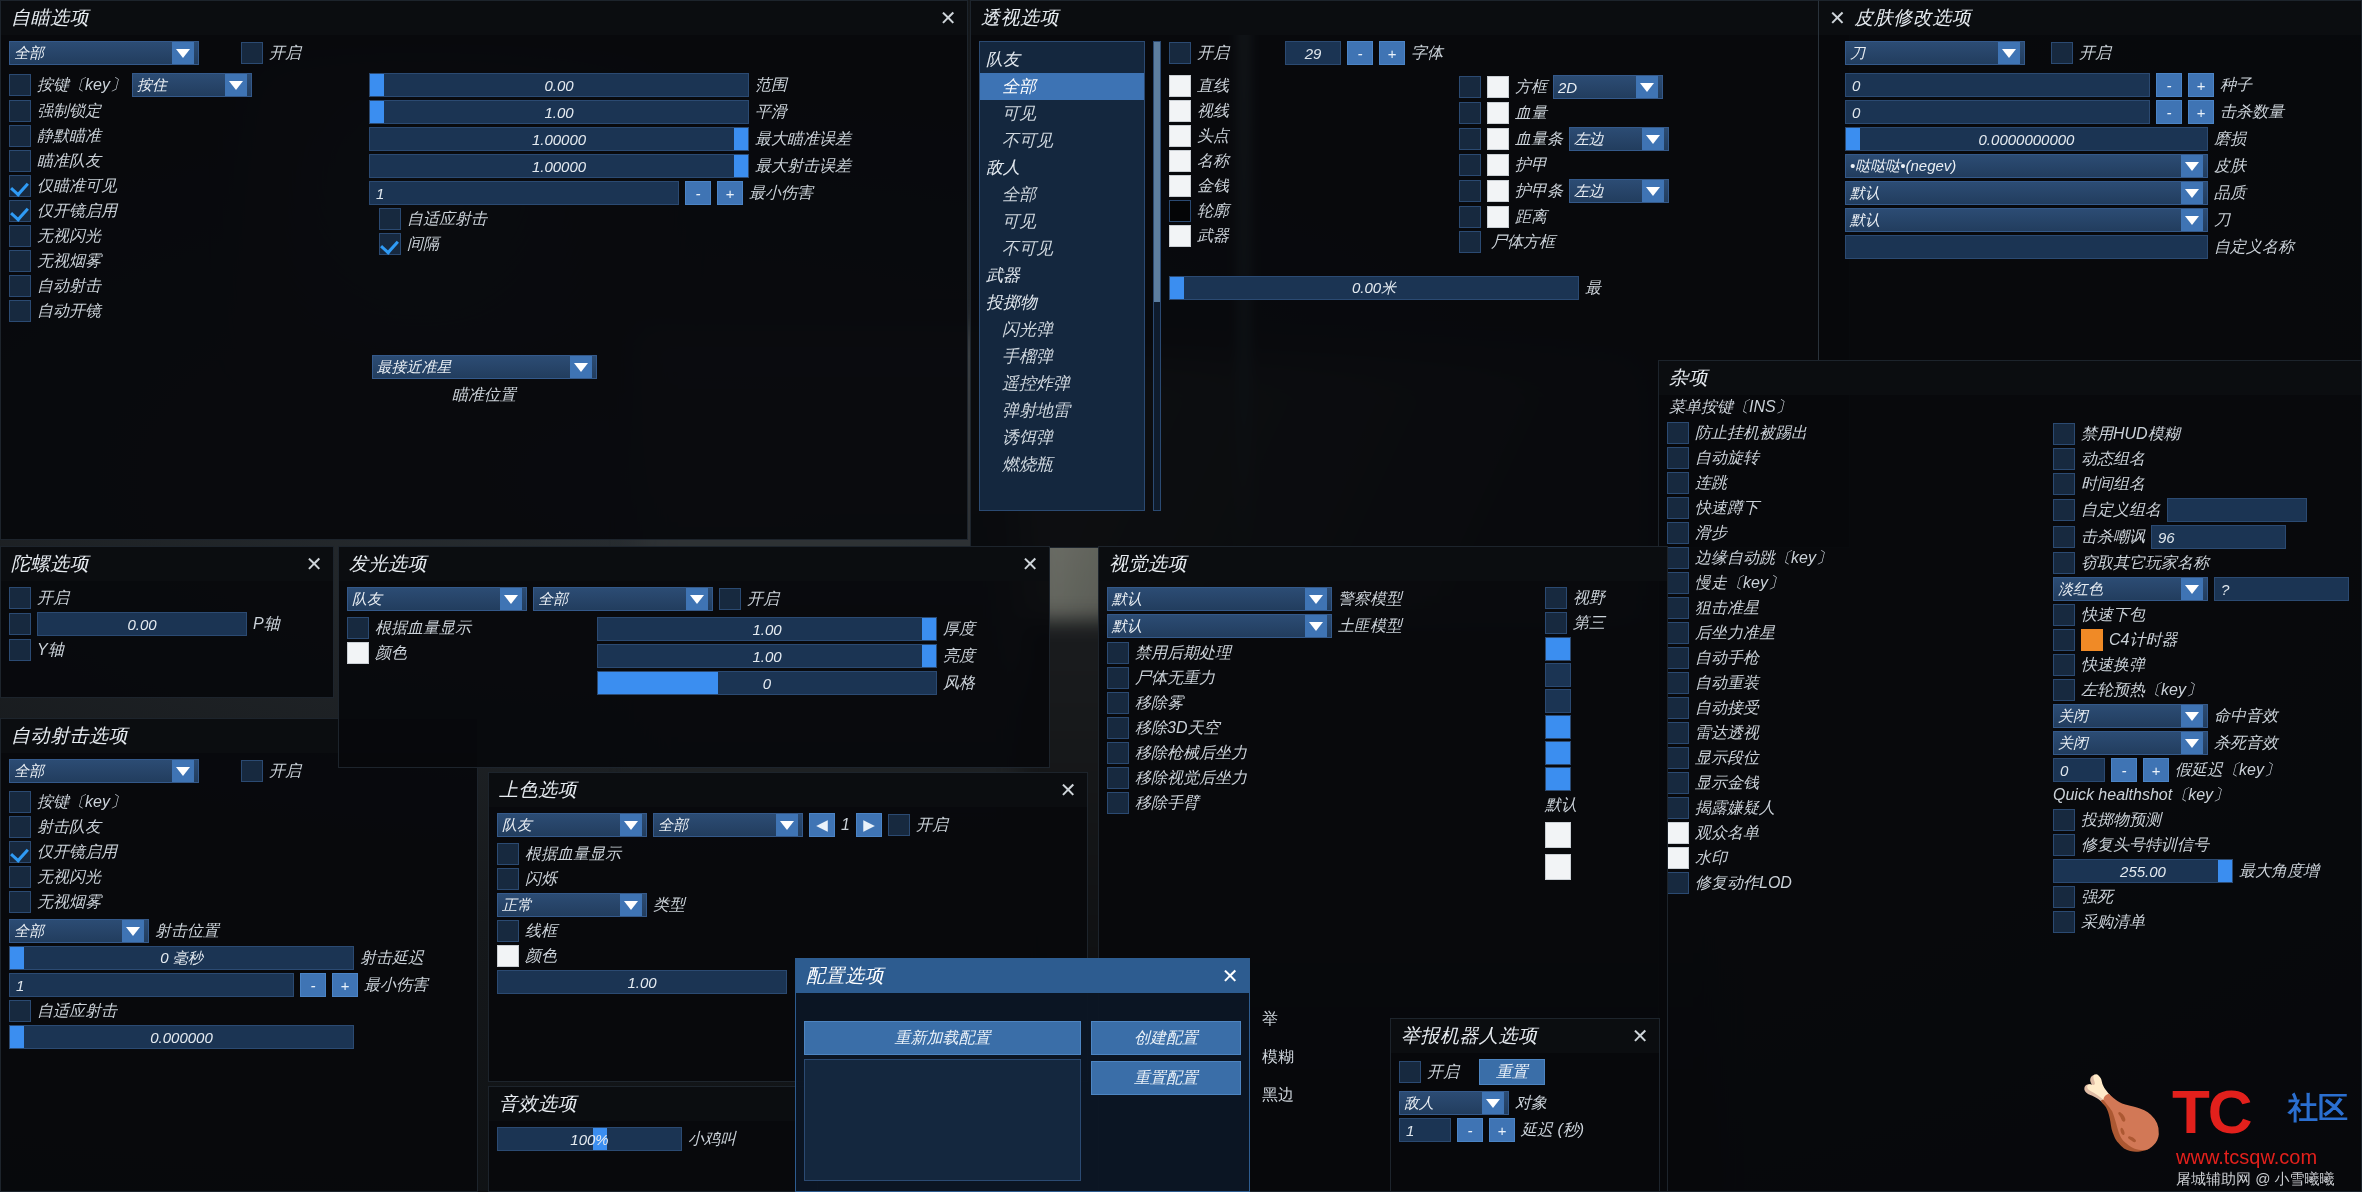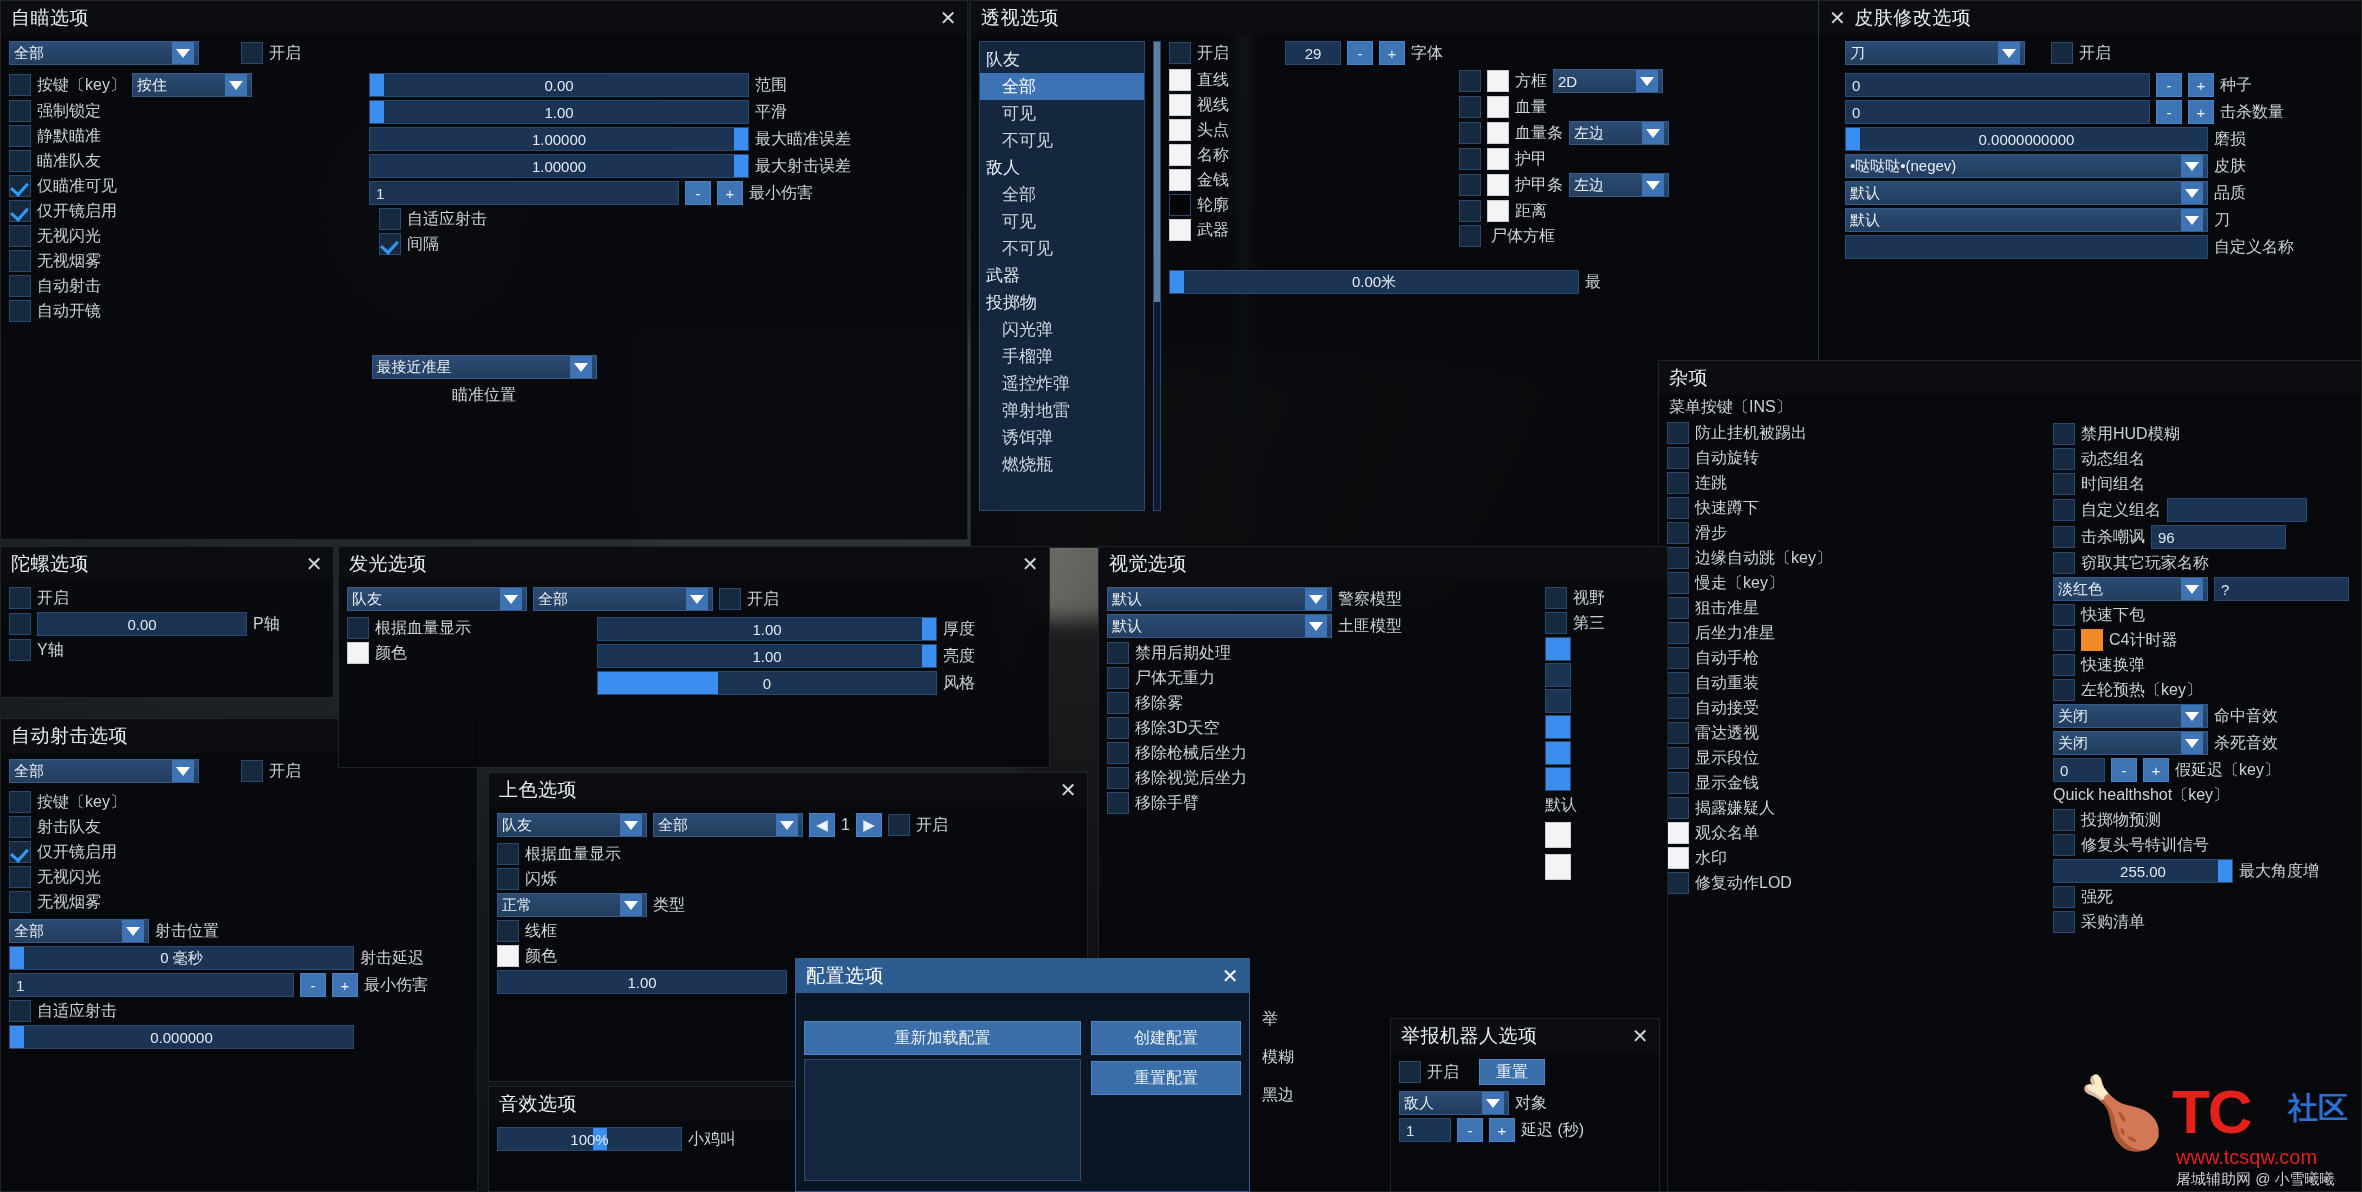--- a/index.html
+++ b/index.html
@@ -18,21 +18,21 @@
   #scene .blur2{position:absolute;left:640px;top:330px;width:420px;height:470px;
      background:linear-gradient(180deg,#3f4346 0%, #1c1f21 100%);filter:blur(14px);opacity:.9;}
   #scene .blur3{position:absolute;left:250px;top:60px;width:420px;height:300px;
      background:radial-gradient(circle at 40% 40%, #3a3e40, #14161800);filter:blur(20px);opacity:.8;}
   #scene .blur4{position:absolute;left:1020px;top:620px;width:700px;height:580px;
      background:linear-gradient(180deg,#1a1c1e,#08090b);filter:blur(10px);}
   #scene .glow{position:absolute;left:1236px;top:0px;width:16px;height:560px;
      background:linear-gradient(180deg,#bfe4ea,#5f8f99 60%,#20303400);filter:blur(4px);opacity:.8;}
 
   
-  .win{position:absolute;box-sizing:border-box;}
+  .win{position:absolute;box-sizing:border-box;font-style:italic;}
   .win .title{height:34px;display:flex;align-items:center;padding:0 10px;
       font-size:19px;color:#e6ebf0;letter-spacing:.5px;}
   .win .close{margin-left:auto;font-size:20px;color:#cfd5da;cursor:default;line-height:1;}
   .win .body{padding:6px 8px 8px 8px;}
   .dark .title{background:#0b0d10;}
   .dark{background:rgba(7,9,12,.94);border:1px solid #1d242c;}
   .blue .title{background:#2d5c90;color:#fff;}
   .blue{background:rgba(11,22,36,.96);border:1px solid #2d5c90;}
 
   
@@ -248,21 +248,21 @@
         <div class="cb dk"></div>
         <span class="lbl">开启</span>
         <div class="txtfield" style="width:56px;margin-left:50px;justify-content:center;">
           <span>29</span>
         </div>
         <div class="spin">-</div>
         <div class="spin">+</div>
         <span class="lbl">字体</span>
       </div>
 
-      <div style="display:flex;margin-top:4px;">
+      <div style="display:flex;margin-top:10px;">
         <div style="width:290px;">
           <div class="row">
               <div class="cb white"></div>
               <span class="lbl">直线</span>
             </div>
           <div class="row">
               <div class="cb white"></div>
               <span class="lbl">视线</span>
             </div>
           <div class="row">

